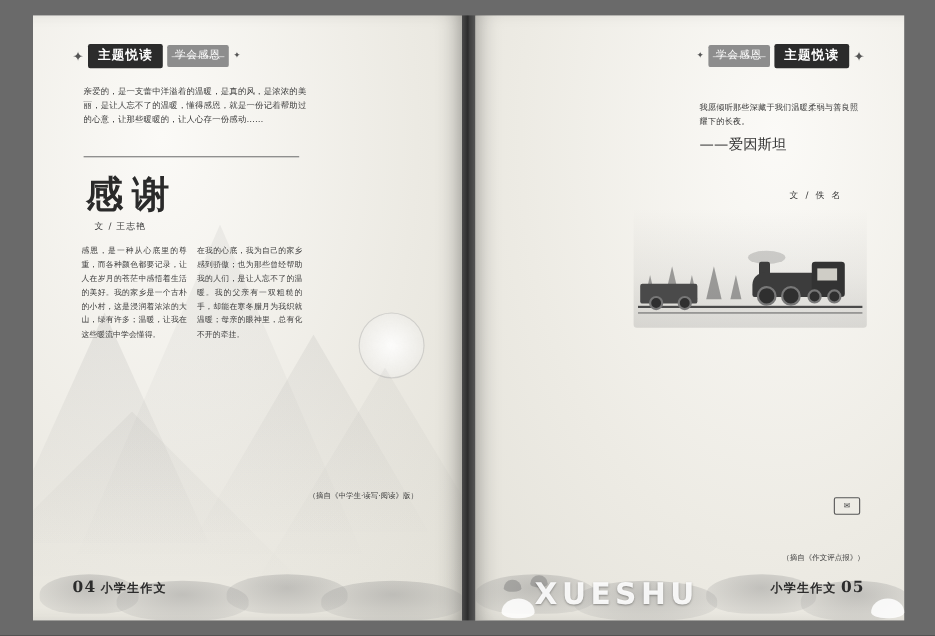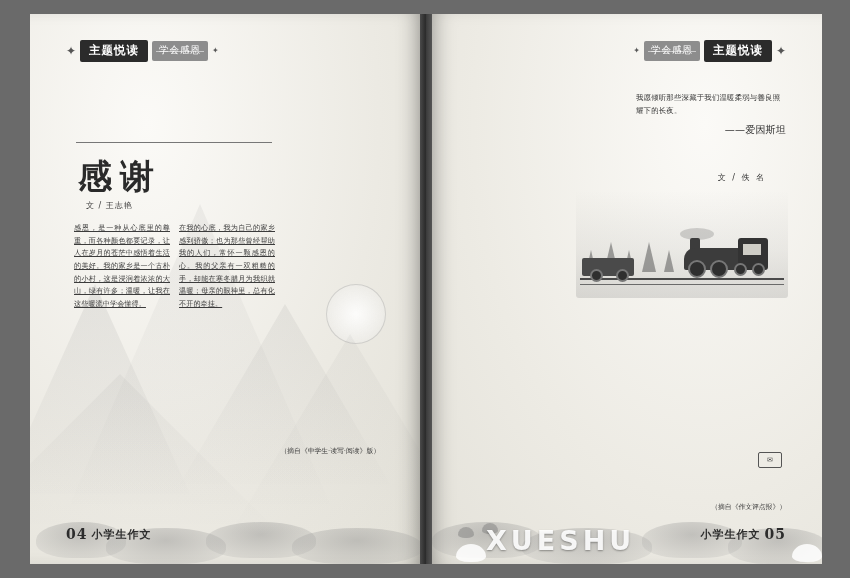--- a/index.html
+++ b/index.html
@@ -185,21 +185,21 @@
     color: #3b3b3b;
     text-align: justify;
     letter-spacing: 0.1px;
     font-family: "DejaVu Sans", sans-serif;
   }
   .cols-left {
     left: 44px;
     top: 208px;
     width: 306px;
   }
-  .cols-left .col { width: 96px; text-decoration: underline; }
+  .cols-left .col { width: 96px; }
   .src-left {
     position: absolute;
     left: 218px;
     top: 432px;
     width: 132px;
     font-size: 6.8px;
     color: #3b3b3b;
     text-align: right;
     line-height: 1.6;
   }
@@ -211,23 +211,23 @@
     top: 78px;
     width: 150px;
     font-size: 7.4px;
     line-height: 1.75;
     color: #343434;
     text-align: left;
     letter-spacing: 0.2px;
   }
   .quote-sign {
     display: block;
-    text-align: right;
+    text-align: left;
     margin-top: 3px;
-    font-size: 10px;
+    font-size: 13px;
   }
   .title-right {
     position: absolute;
     right: 34px;
     top: 122px;
     width: 212px;
     text-align: center;
     font-size: 25px;
     letter-spacing: 3px;
     color: #222;
@@ -427,28 +427,29 @@
       <div class="cloud" style="left:262px;width:130px; bottom:0;"></div>
     </div>
 
     <div class="hdr hdr-left">
       <span class="spark">✦</span>
       <span class="badge-dark">主题悦读</span>
       <span class="badge-grey">学会感恩</span>
       <span class="spark spark-sm">✦</span>
     </div>
 
+    <div class="lead-box">亲爱的，是一支蕾中洋溢着的温暖，是真的风，是浓浓的美丽，是让人忘不了的温暖，懂得感恩，就是一份记着帮助过的心意，让那些暖暖的，让人心存一份感动……</div>
     <div class="lead-rule"></div>
 
     <div class="title-cn">感谢</div>
     <div class="byline-left">文 / 王志艳</div>
 
     <div class="cols cols-left">
       <div class="col">感恩，是一种从心底里的尊重，而各种颜色都要记录，让人在岁月的苍茫中感悟着生活的美好。我的家乡是一个古朴的小村，这是浸润着浓浓的大山，绿有许多；温暖，让我在这些暖流中学会懂得。</div>
-      <div class="col">在我的心底，我为自己的家乡感到骄傲；也为那些曾经帮助我的人们，常怀一颗感恩的心。我的父亲有一双粗糙的手，却能在寒冬腊月为我织就温暖；母亲的眼神里，总有化不开的牵挂。</div>
+      <div class="col">在我的心底，我为自己的家乡感到骄傲；也为那些曾经帮助我的人们，是让人忘不了的温暖。我的父亲有一双粗糙的手，却能在寒冬腊月为我织就温暖；母亲的眼神里，总有化不开的牵挂。</div>
     </div>
 
     <div class="src-left">（摘自《中学生·读写·阅读》版）</div>
 
     <div class="folio folio-left">
       <span class="folio-num">04</span>
       <span class="folio-name">小学生作文</span>
     </div>
   </div>
 

